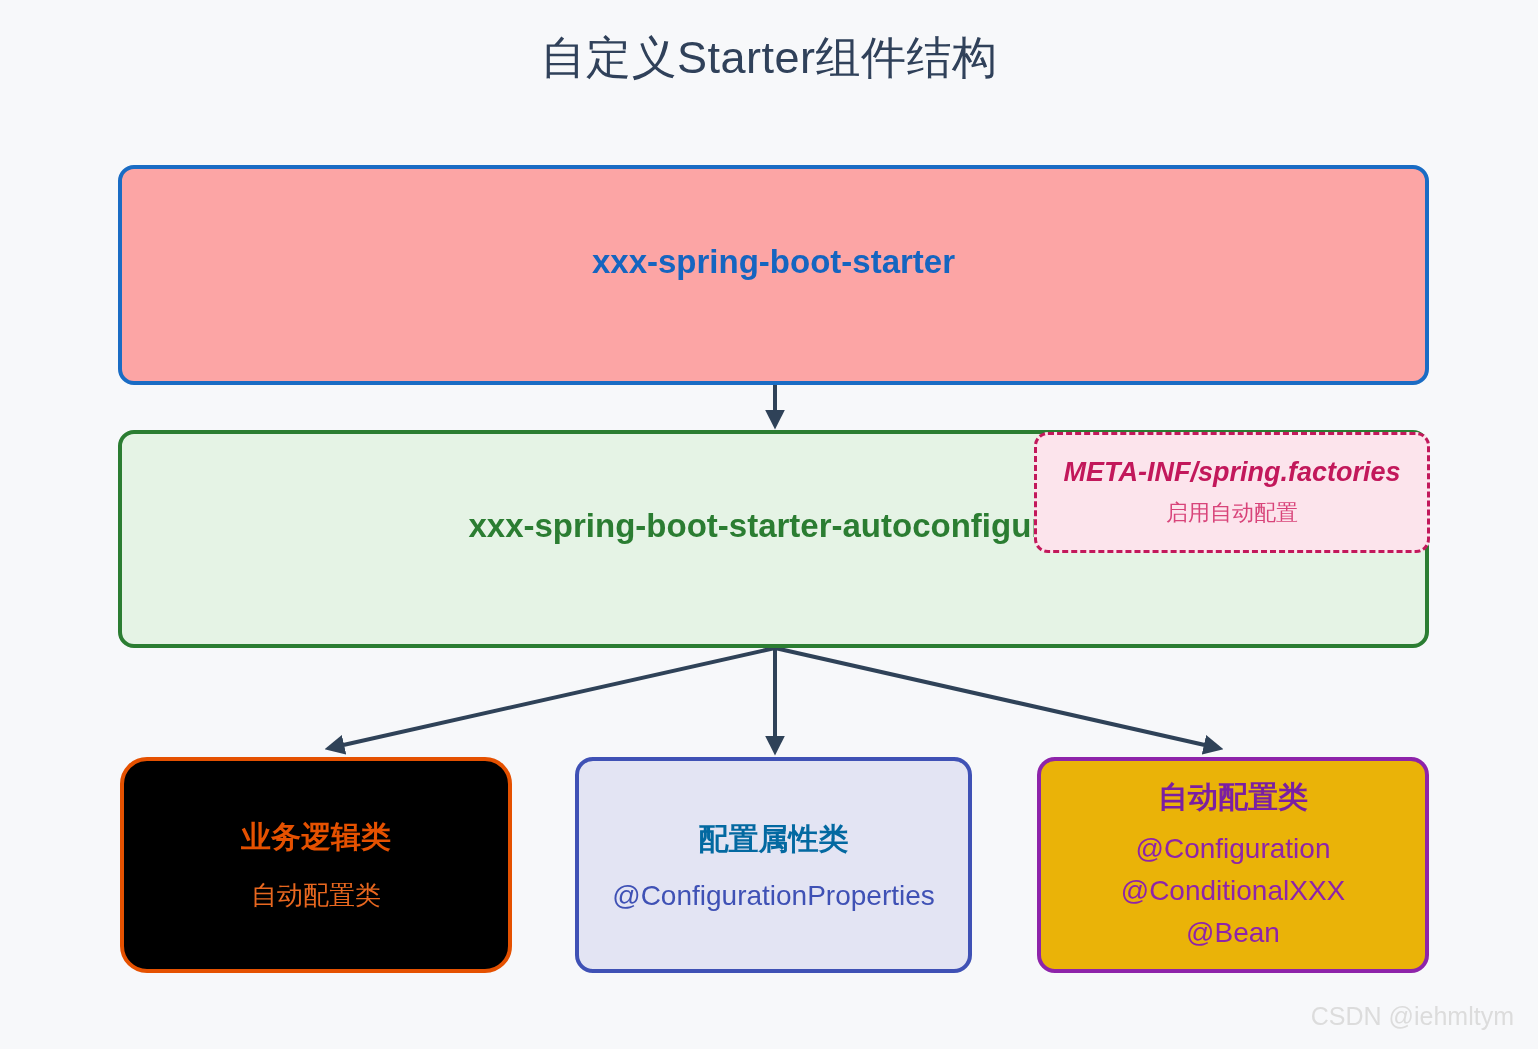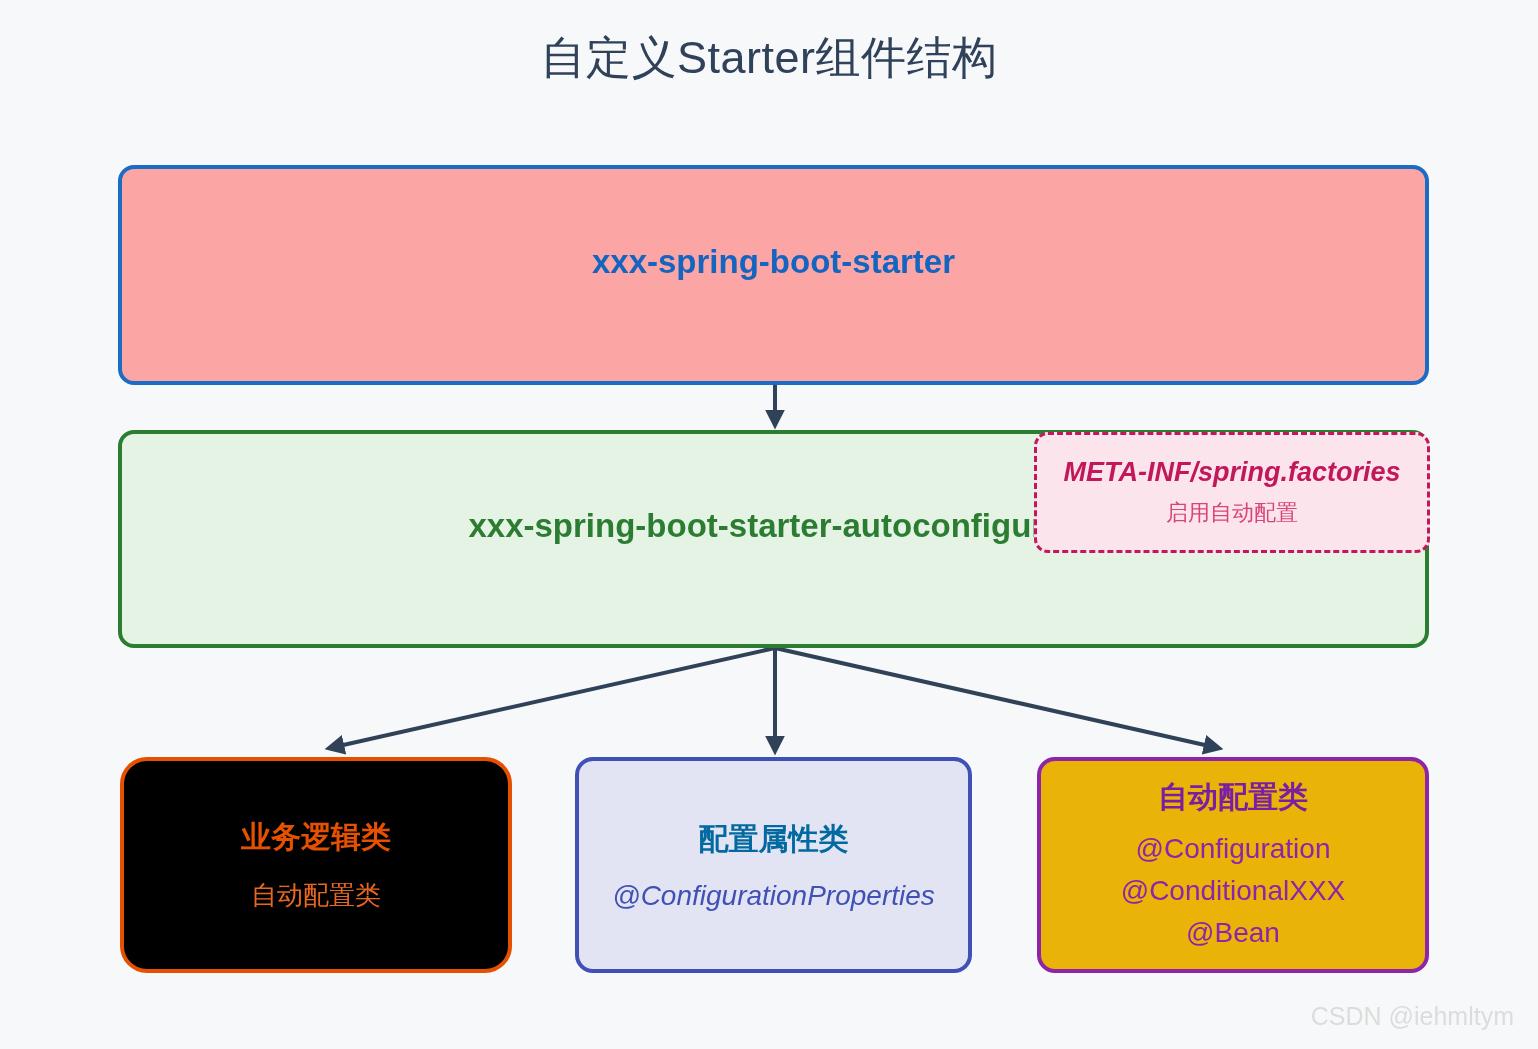--- a/index.html
+++ b/index.html
@@ -153,21 +153,20 @@
     border-radius: 18px;
   }
   #node-properties .node-title {
     font-size: 30px;
     color: #0369a1;
     margin-bottom: 20px;
   }
   #node-properties .node-sub {
     font-size: 28px;
     color: #3f51b5;
-    font-style: italic;
   }
 
   
   #node-autoconfig-class {
     left: 1037px;
     top: 757px;
     width: 392px;
     height: 216px;
     background: #eab308;
     border: 4px solid #8e24aa;

